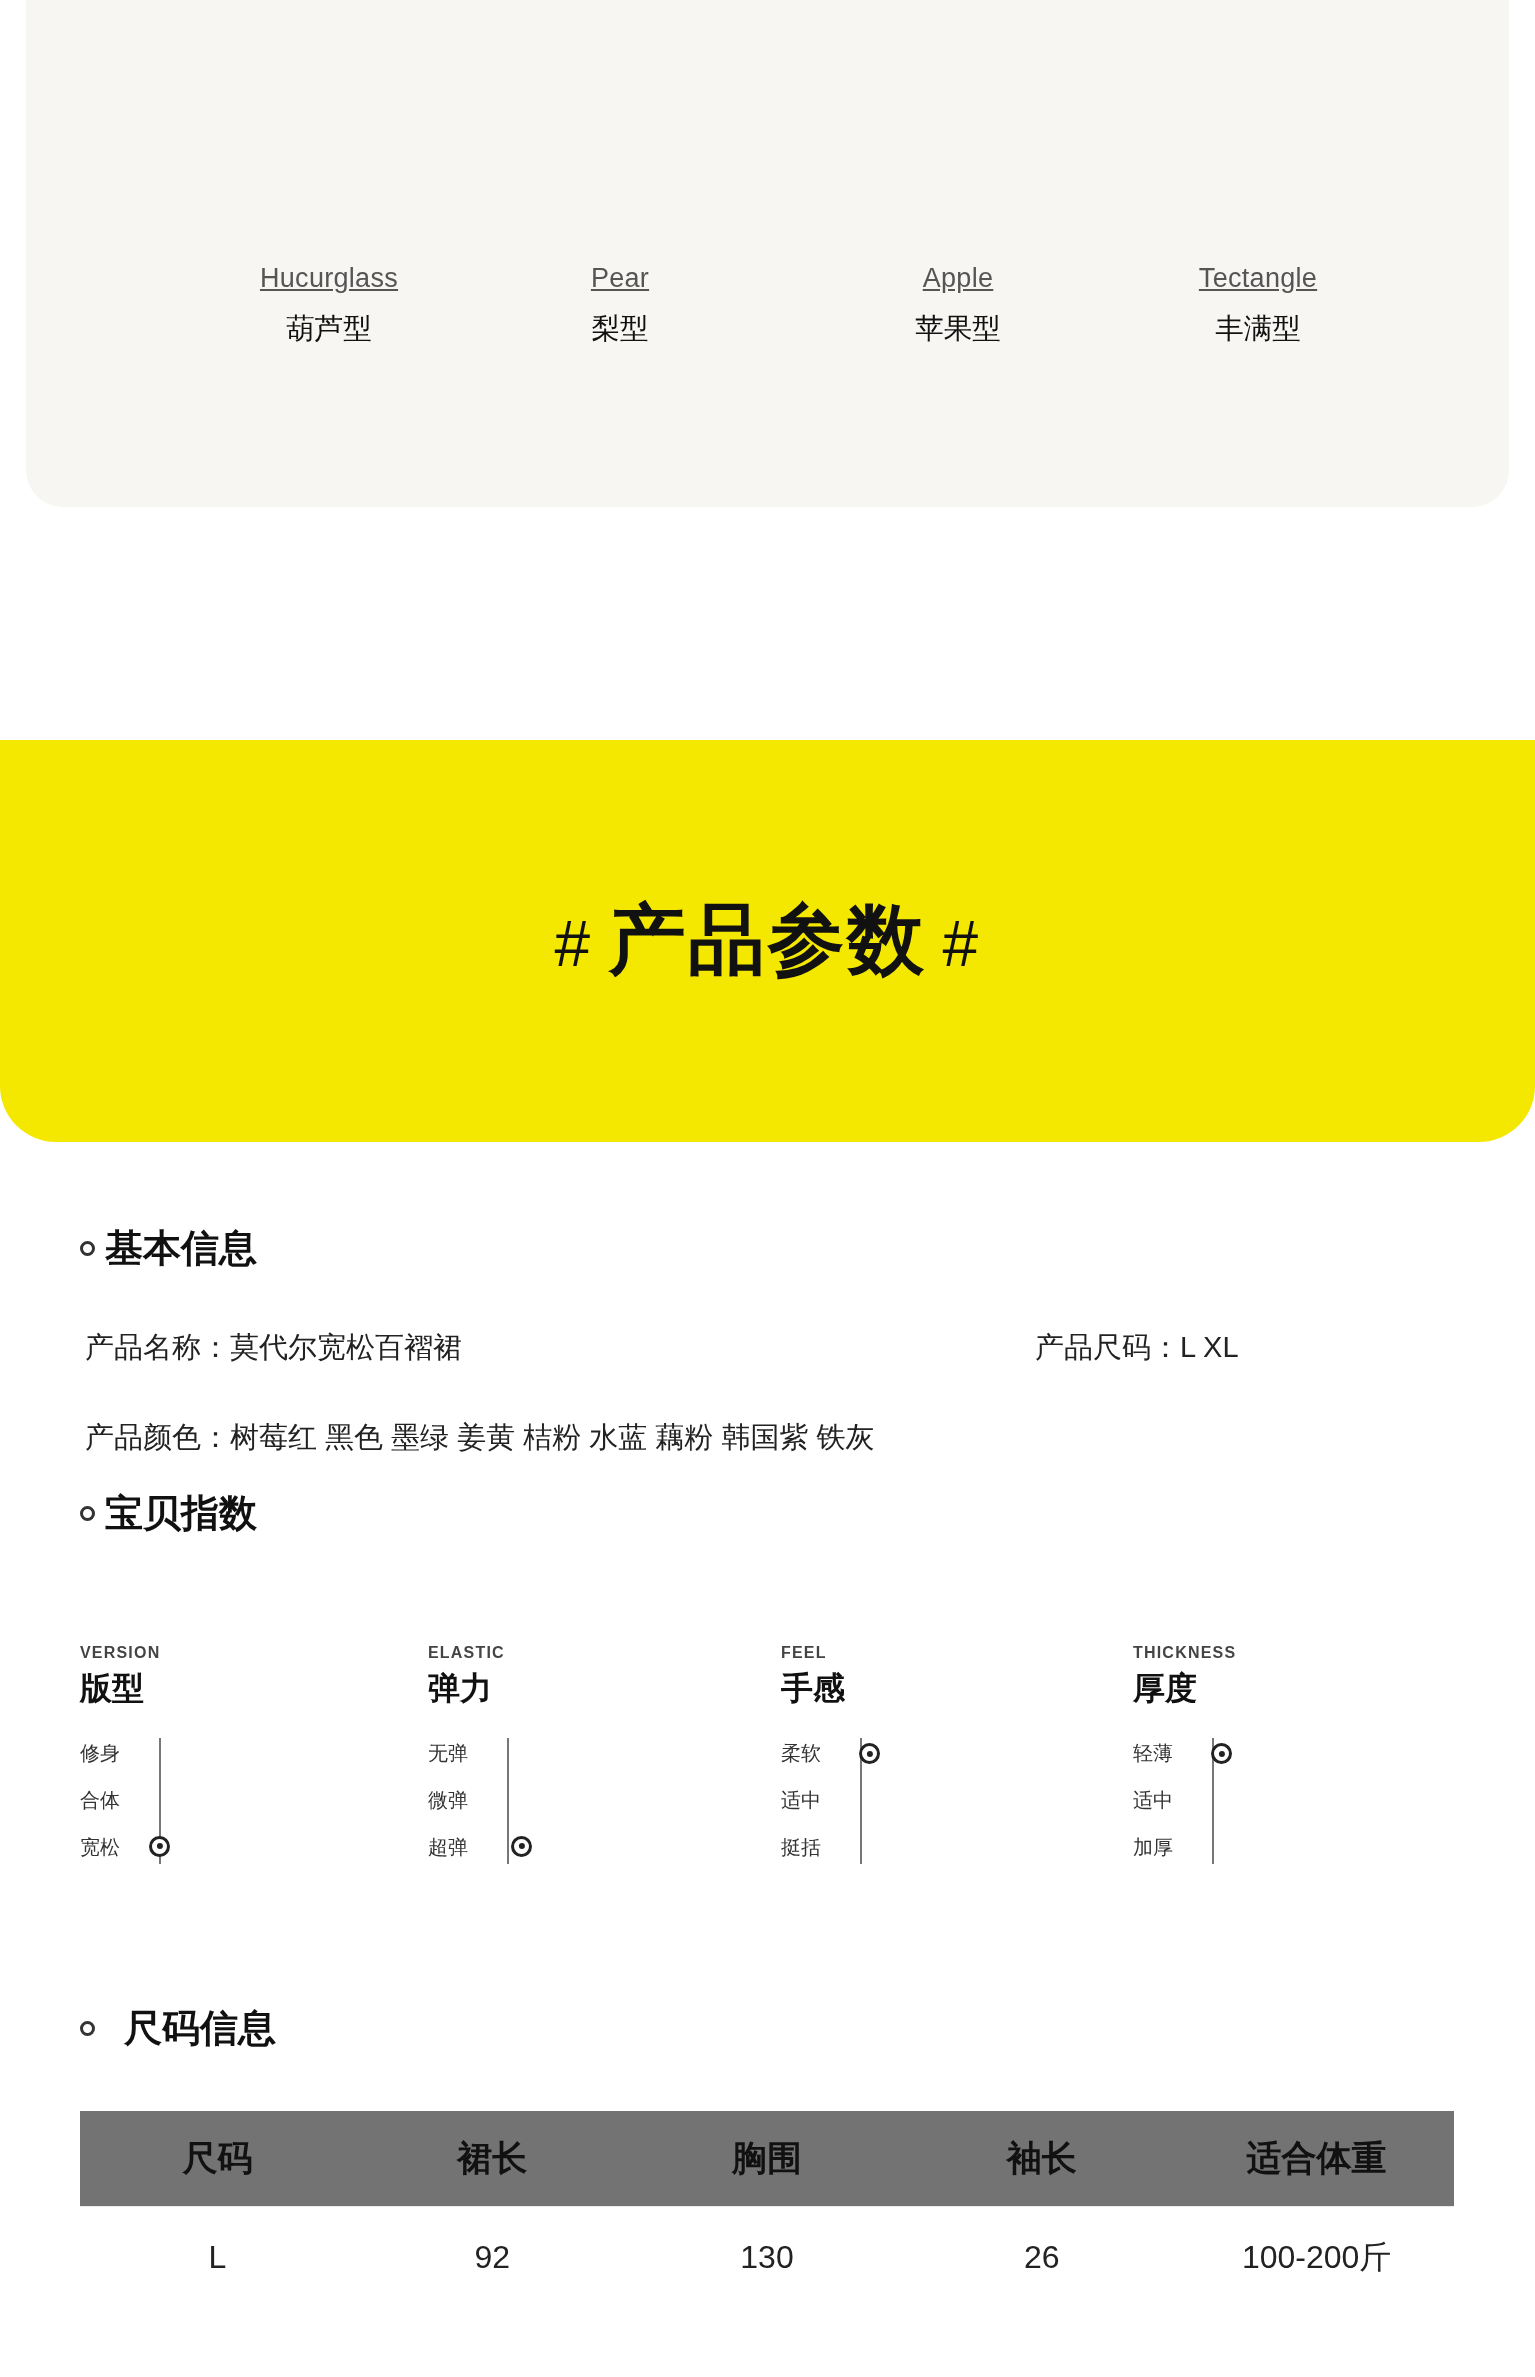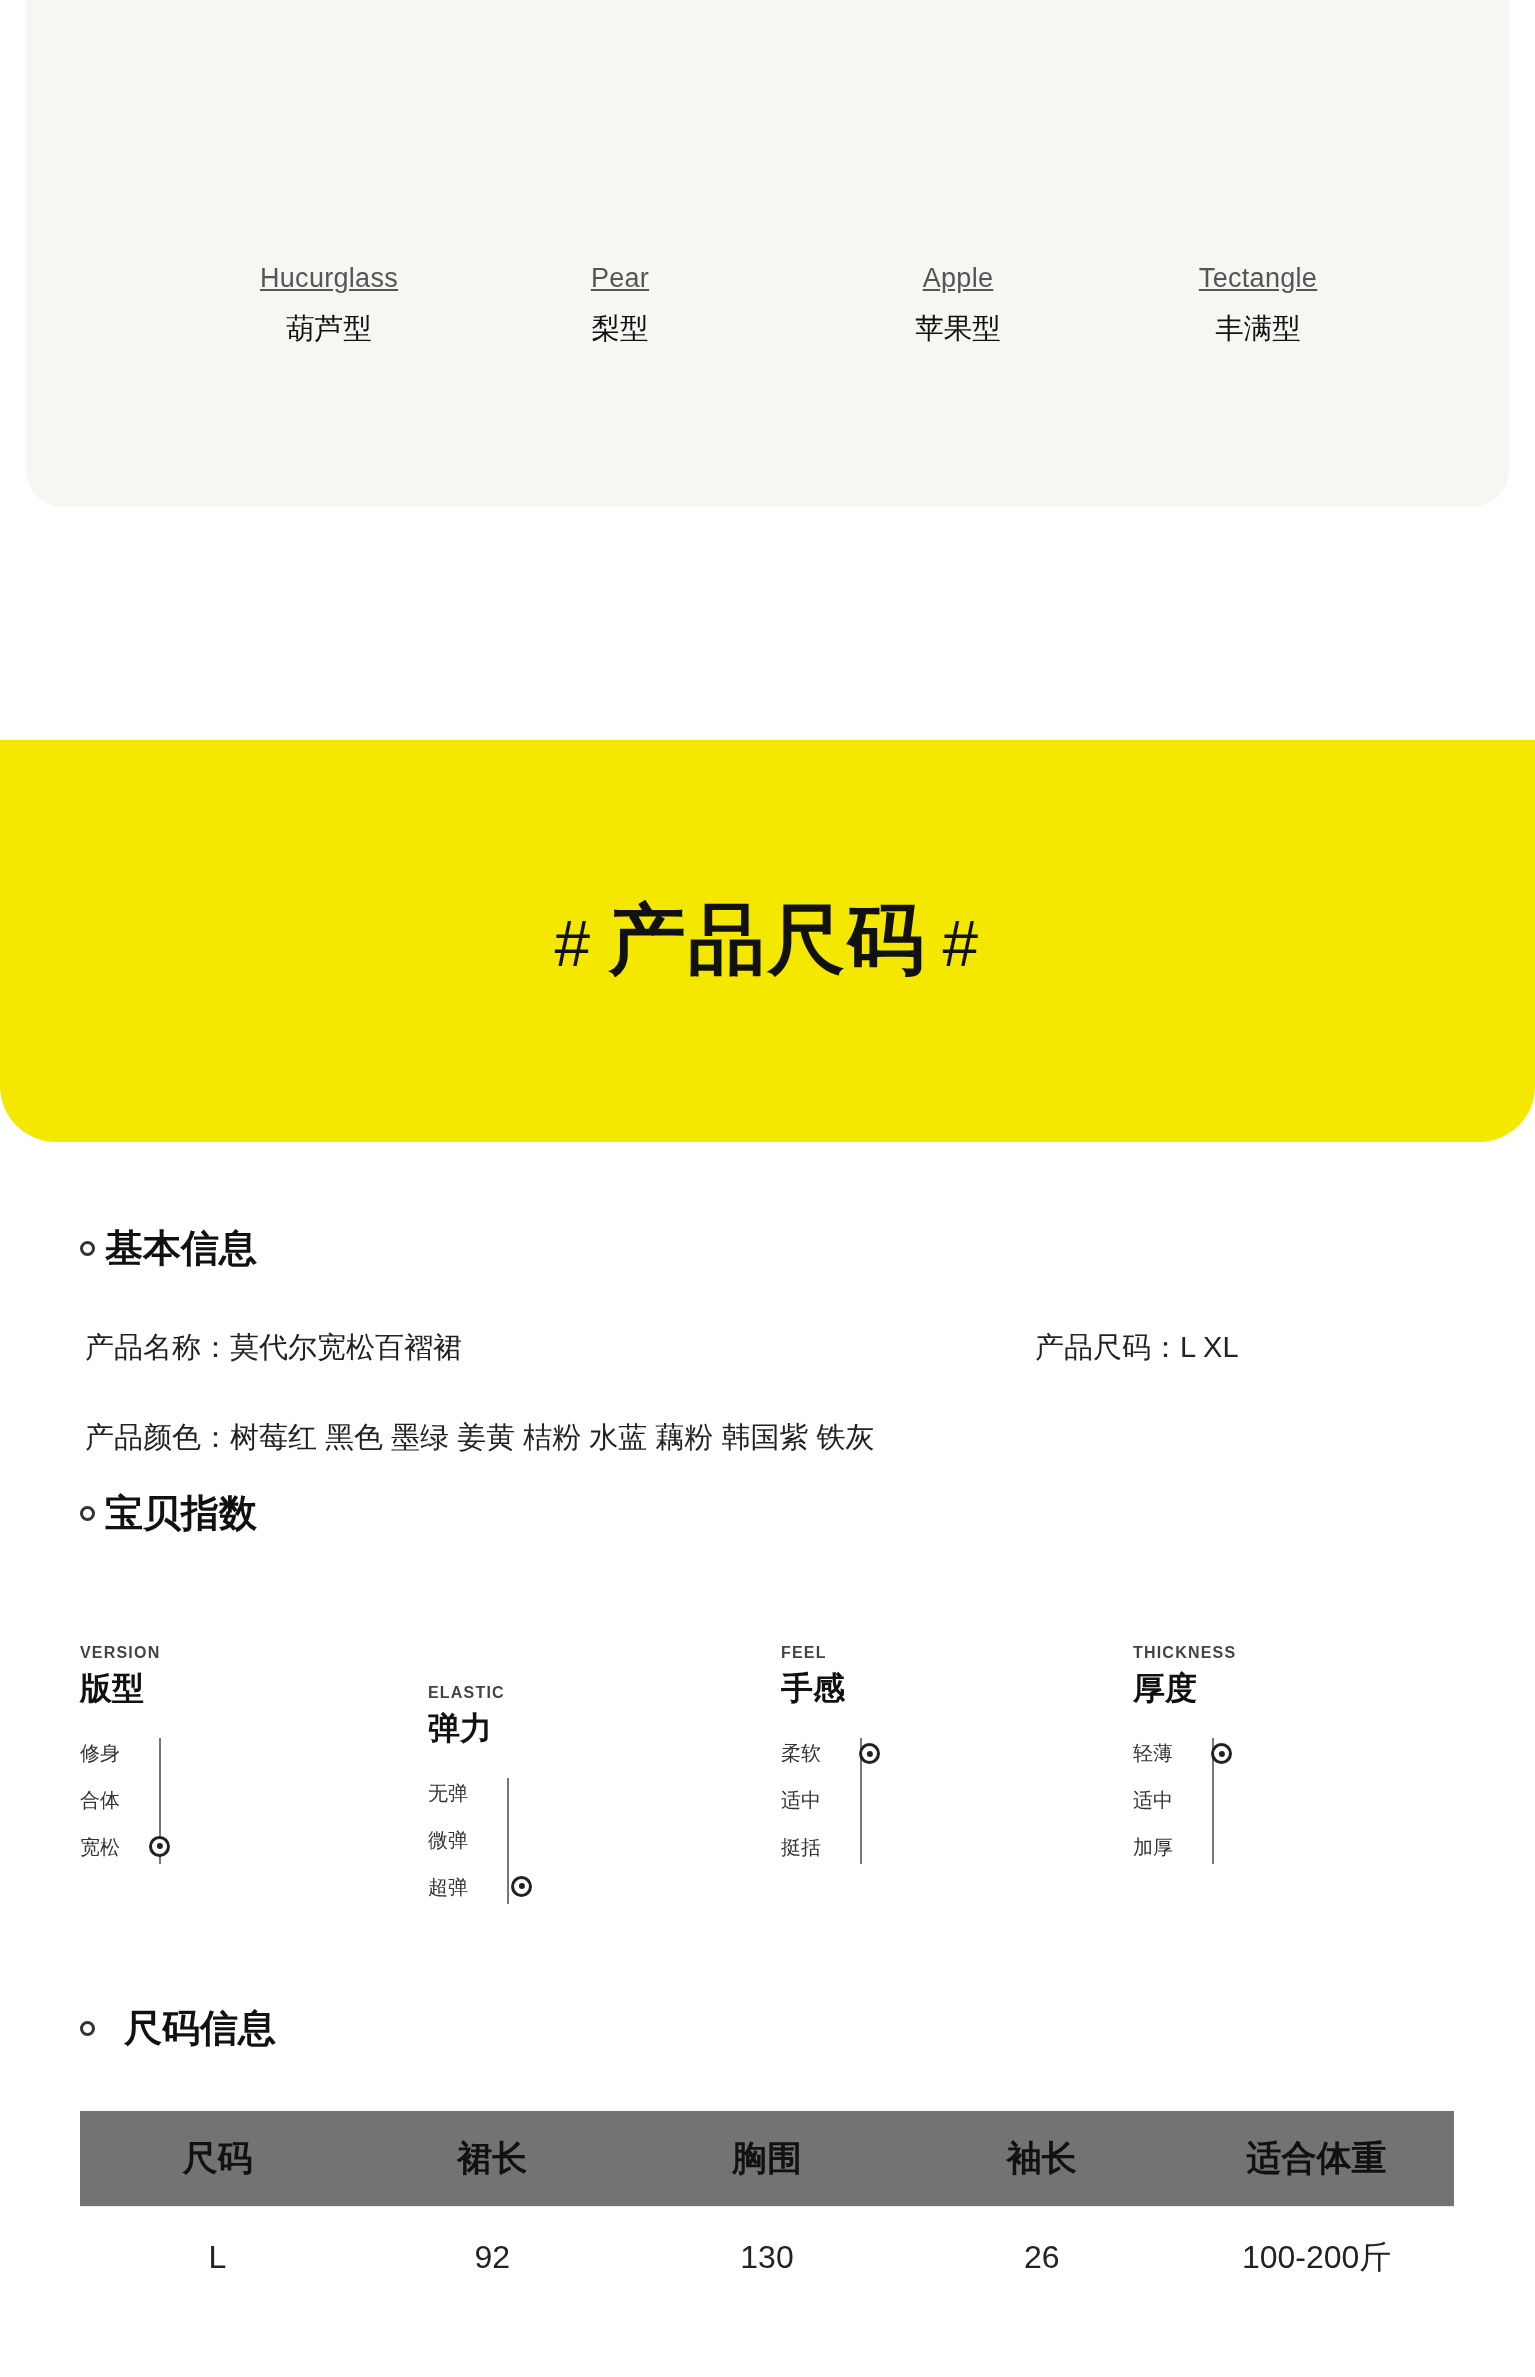--- a/index.html
+++ b/index.html
@@ -253,21 +253,21 @@
       </div>
       <div class="name-en">Tectangle</div>
       <div class="name-cn">丰满型</div>
     </div>
 
   </div>
 </div>
 
 <div class="banner">
   <div class="banner-text">
-    <span class="banner-hash">#</span><span>产品尺码</span><span class="banner-hash">#</span>
+    <span class="banner-hash">#</span><span>产品参数</span><span class="banner-hash">#</span>
   </div>
 </div>
 
 <div class="section-title" style="left:80px; top:1223px;">
   <span class="bullet-ring"></span>
   <span>基本信息</span>
 </div>
 
 <div class="info-line" style="left:85px; top:1328px;">
   <span>产品名称：</span><span>莫代尔宽松百褶裙</span>
@@ -299,21 +299,21 @@
       <div class="meter-row">
           <span class="meter-label">合体</span>
         </div>
       <div class="meter-row">
           <span class="meter-label">宽松</span>
         </div>
       <div class="meter-dot" style="top:106px;"></div>
     </div>
   </div>
 
-  <div class="meter" style="left:348px;margin-top:40px;">
+  <div class="meter" style="left:348px;">
     <div class="meter-en">ELASTIC</div>
     <div class="meter-cn">弹力</div>
     <div class="meter-scale">
       <div class="meter-track"></div>
       <div class="meter-row">
           <span class="meter-label">无弹</span>
         </div>
       <div class="meter-row">
           <span class="meter-label">微弹</span>
         </div>

